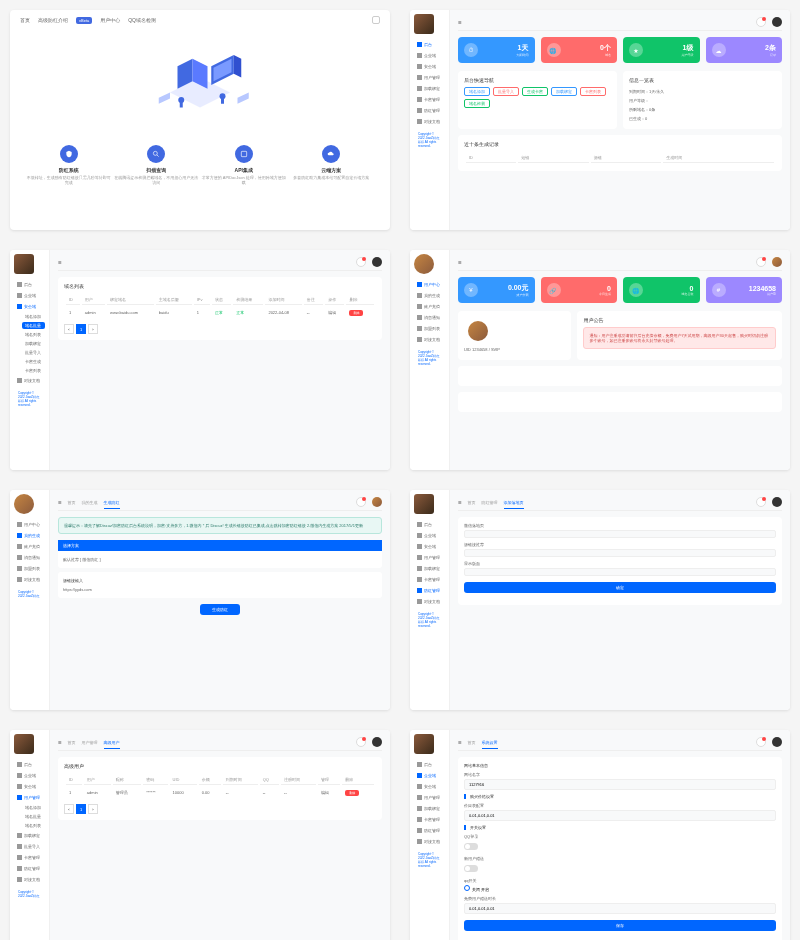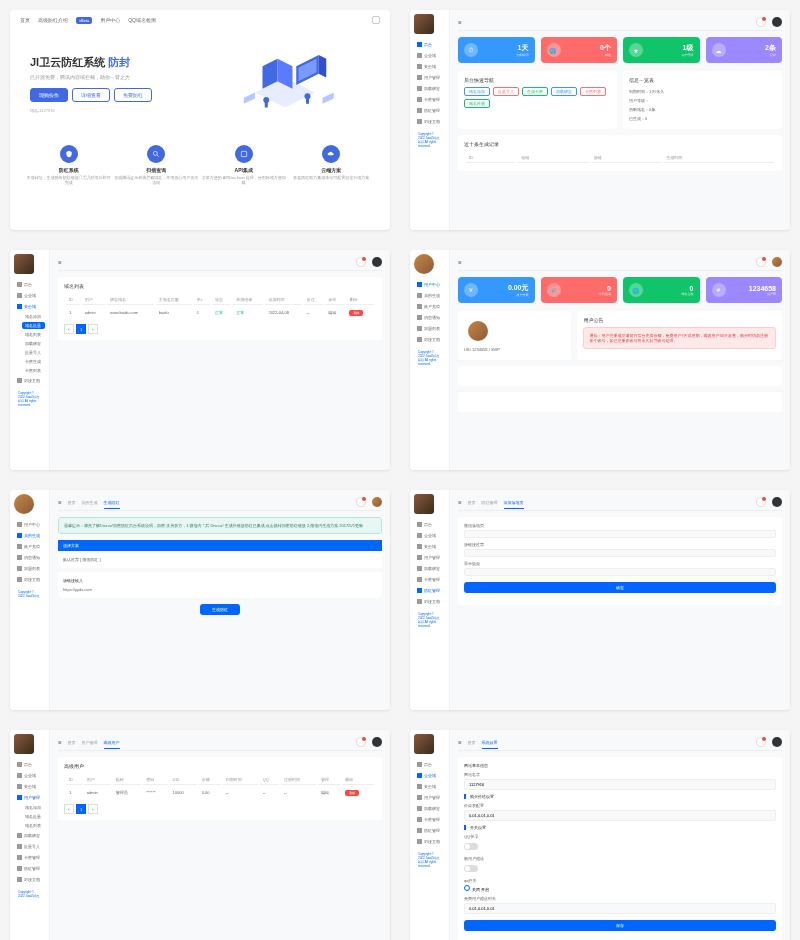--- a/index.html
+++ b/index.html
@@ -111,30 +111,20 @@
   <div class="nav1">
     <span>首页</span>
     <span>高级防红介绍</span>
     <span class="badge">vBeta</span>
     <span>用户中心</span>
     <span>QQ域名检测</span>
     <span class="spacer"></span>
     <span style="width:8px;height:8px;border:1px solid #ccc;border-radius:2px"></span>
   </div>
   <div class="hero">
-    <div class="hero-l">
-      <h1><span>JI卫云防红系统</span> <span class="accent">防封</span></h1>
-      <p>已开源免费，腾讯内容域拦截，助你一臂之力</p>
-      <div class="hero-btns">
-        <button class="primary">现购操作</button>
-        <button>详细查看</button>
-        <button>免费防红</button>
-      </div>
-      <p style="font-size:4px;color:#aaa;margin-top:6px">域名-1127916</p>
-    </div>
     <div class="hero-r">
       <div class="iso">
         <svg viewBox="0 0 200 120">
           <g transform="translate(100,60)">
             <polygon points="-40,10 0,-10 40,10 0,30" fill="#e8ecff"></polygon>
             <polygon points="-30,5 -10,-5 -10,-35 -30,-25" fill="#4169e1"></polygon>
             <polygon points="-10,-5 10,5 10,-25 -10,-35" fill="#5a7aff"></polygon>
             <polygon points="15,0 45,-15 45,-40 15,-25" fill="#4169e1"></polygon>
             <polygon points="45,-15 55,-10 55,-35 45,-40" fill="#3050d0"></polygon>
             <polygon points="18,-5 42,-17 42,-35 18,-23" fill="#7a9aff"></polygon>

